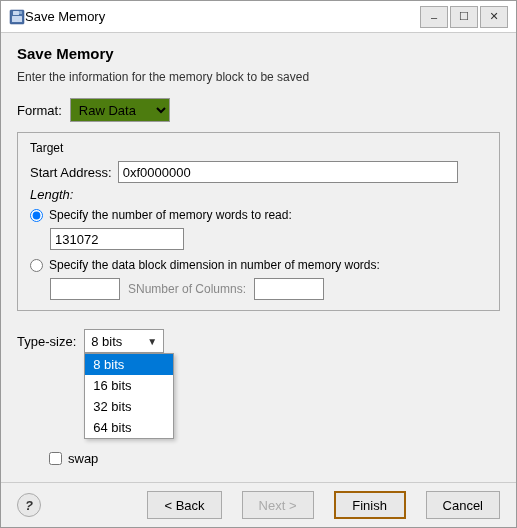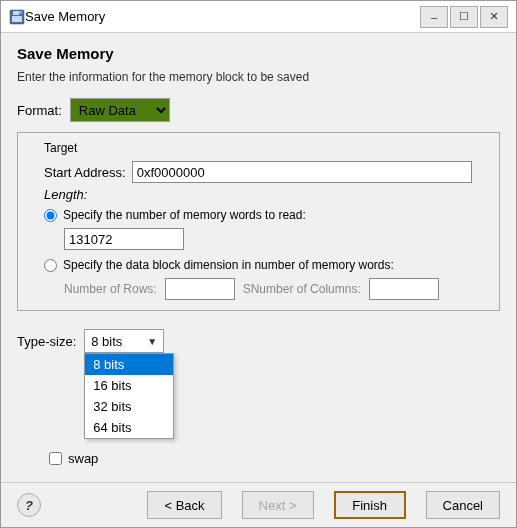--- a/index.html
+++ b/index.html
@@ -87,21 +87,21 @@
       height: 24px;
       border: 1px solid #999;
       background: #4d7c0f;
       padding: 0 4px;
       font-size: 13px;
       cursor: pointer;
       min-width: 100px;
     }
     .group-box {
       border: 1px solid #aaa;
-      padding: 8px 26px;
+      padding: 8px 12px;
       margin-bottom: 4px;
       position: relative;
       background: #f0f0f0;
     }
     .group-label {
       font-size: 12px;
       color: #000;
       margin-bottom: 6px;
       font-weight: normal;
     }
@@ -115,21 +115,21 @@
       height: 22px;
       border: 1px solid #888;
       padding: 0 4px;
       font-size: 13px;
       background: #fff;
     }
     .start-address-input {
       width: 340px;
     }
     .length-value-input {
-      width: 120px;
+      width: 134px;
     }
     .radio-row {
       display: flex;
       align-items: center;
       gap: 6px;
       margin-bottom: 6px;
     }
     .radio-row input[type="radio"] {
       cursor: pointer;
     }
@@ -312,21 +312,20 @@
       </div>
       <div style="margin-left: 20px; margin-bottom: 8px;">
         <input type="text" class="length-value-input" value="131072" style="">
       </div>
 
       <div class="radio-row">
         <input type="radio" name="length_type" id="r2" style="">
         <label for="r2" class="radio-label">Specify the data block dimension in number of memory words:</label>
       </div>
       <div class="sub-row">
-        <span class="sub-label">Number of Rows:</span>
         <input type="text" class="sub-input" disabled="" style="">
         <span class="sub-label">SNumber of Columns:</span>
         <input type="text" class="sub-input" disabled="" style="">
       </div>
     </div>
 
     <div class="type-row">
       <span class="form-label">Type-size:</span>
       <div class="dropdown-container">
         <div class="type-select-btn">

